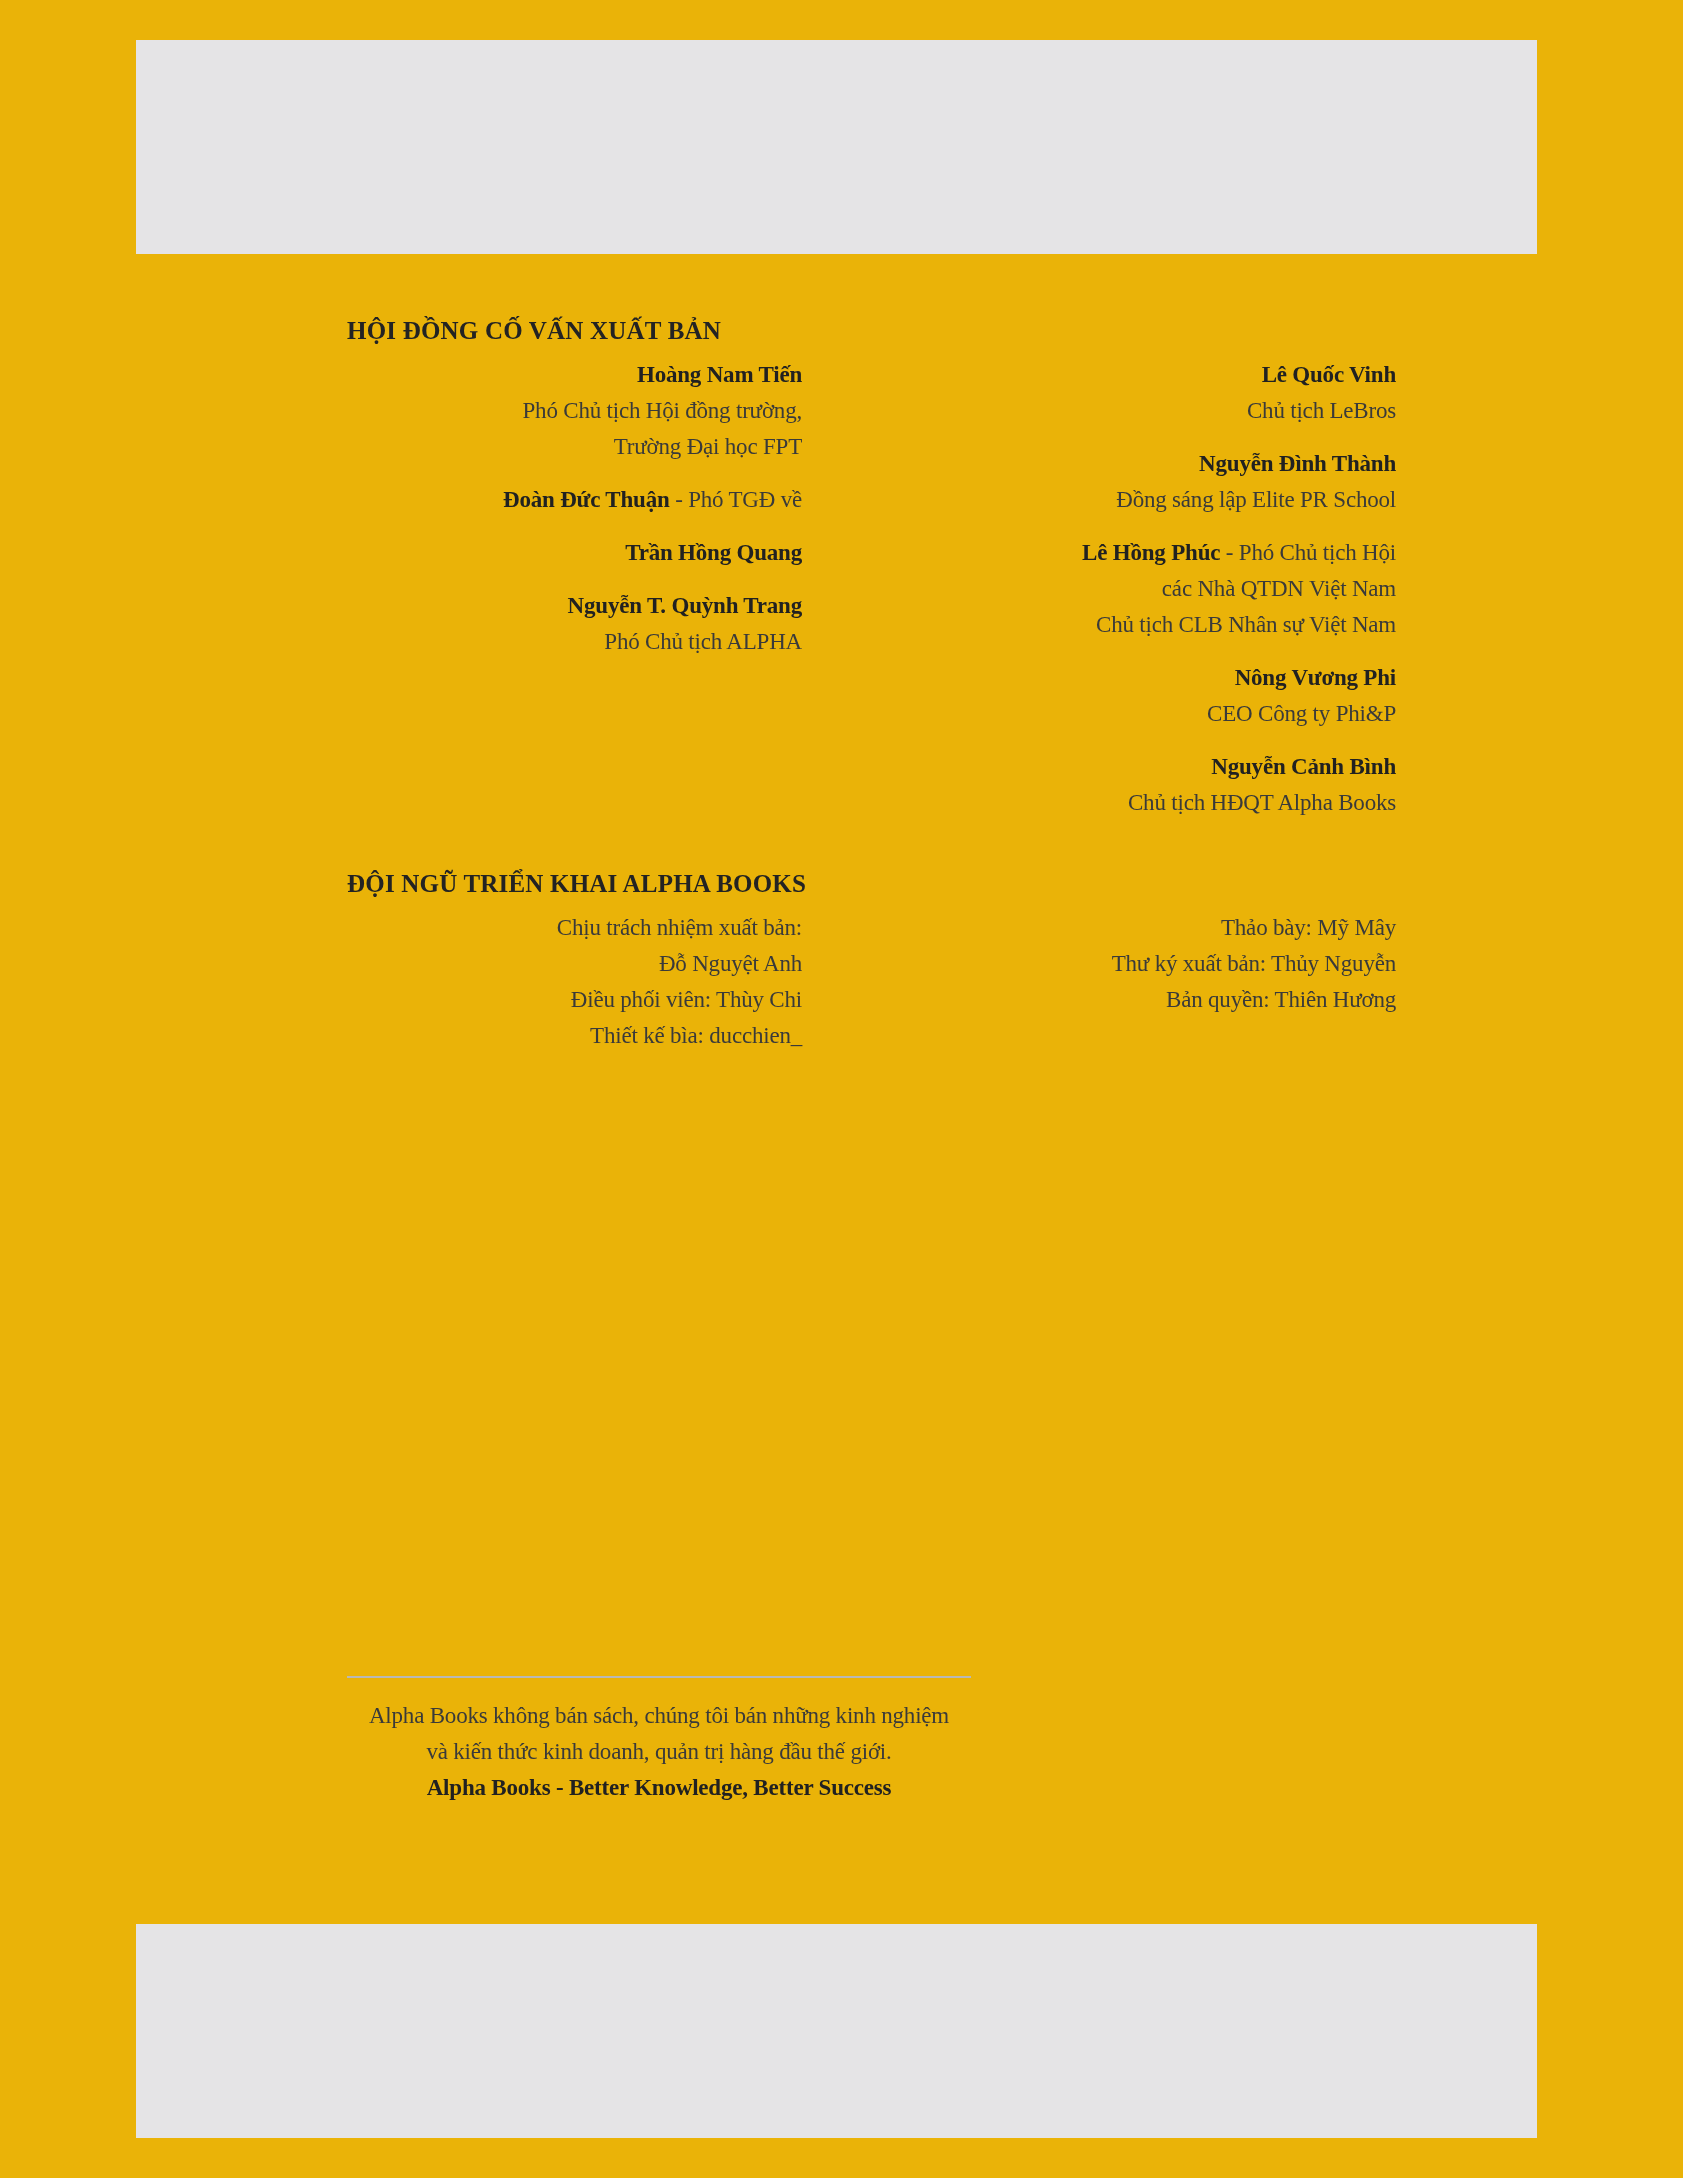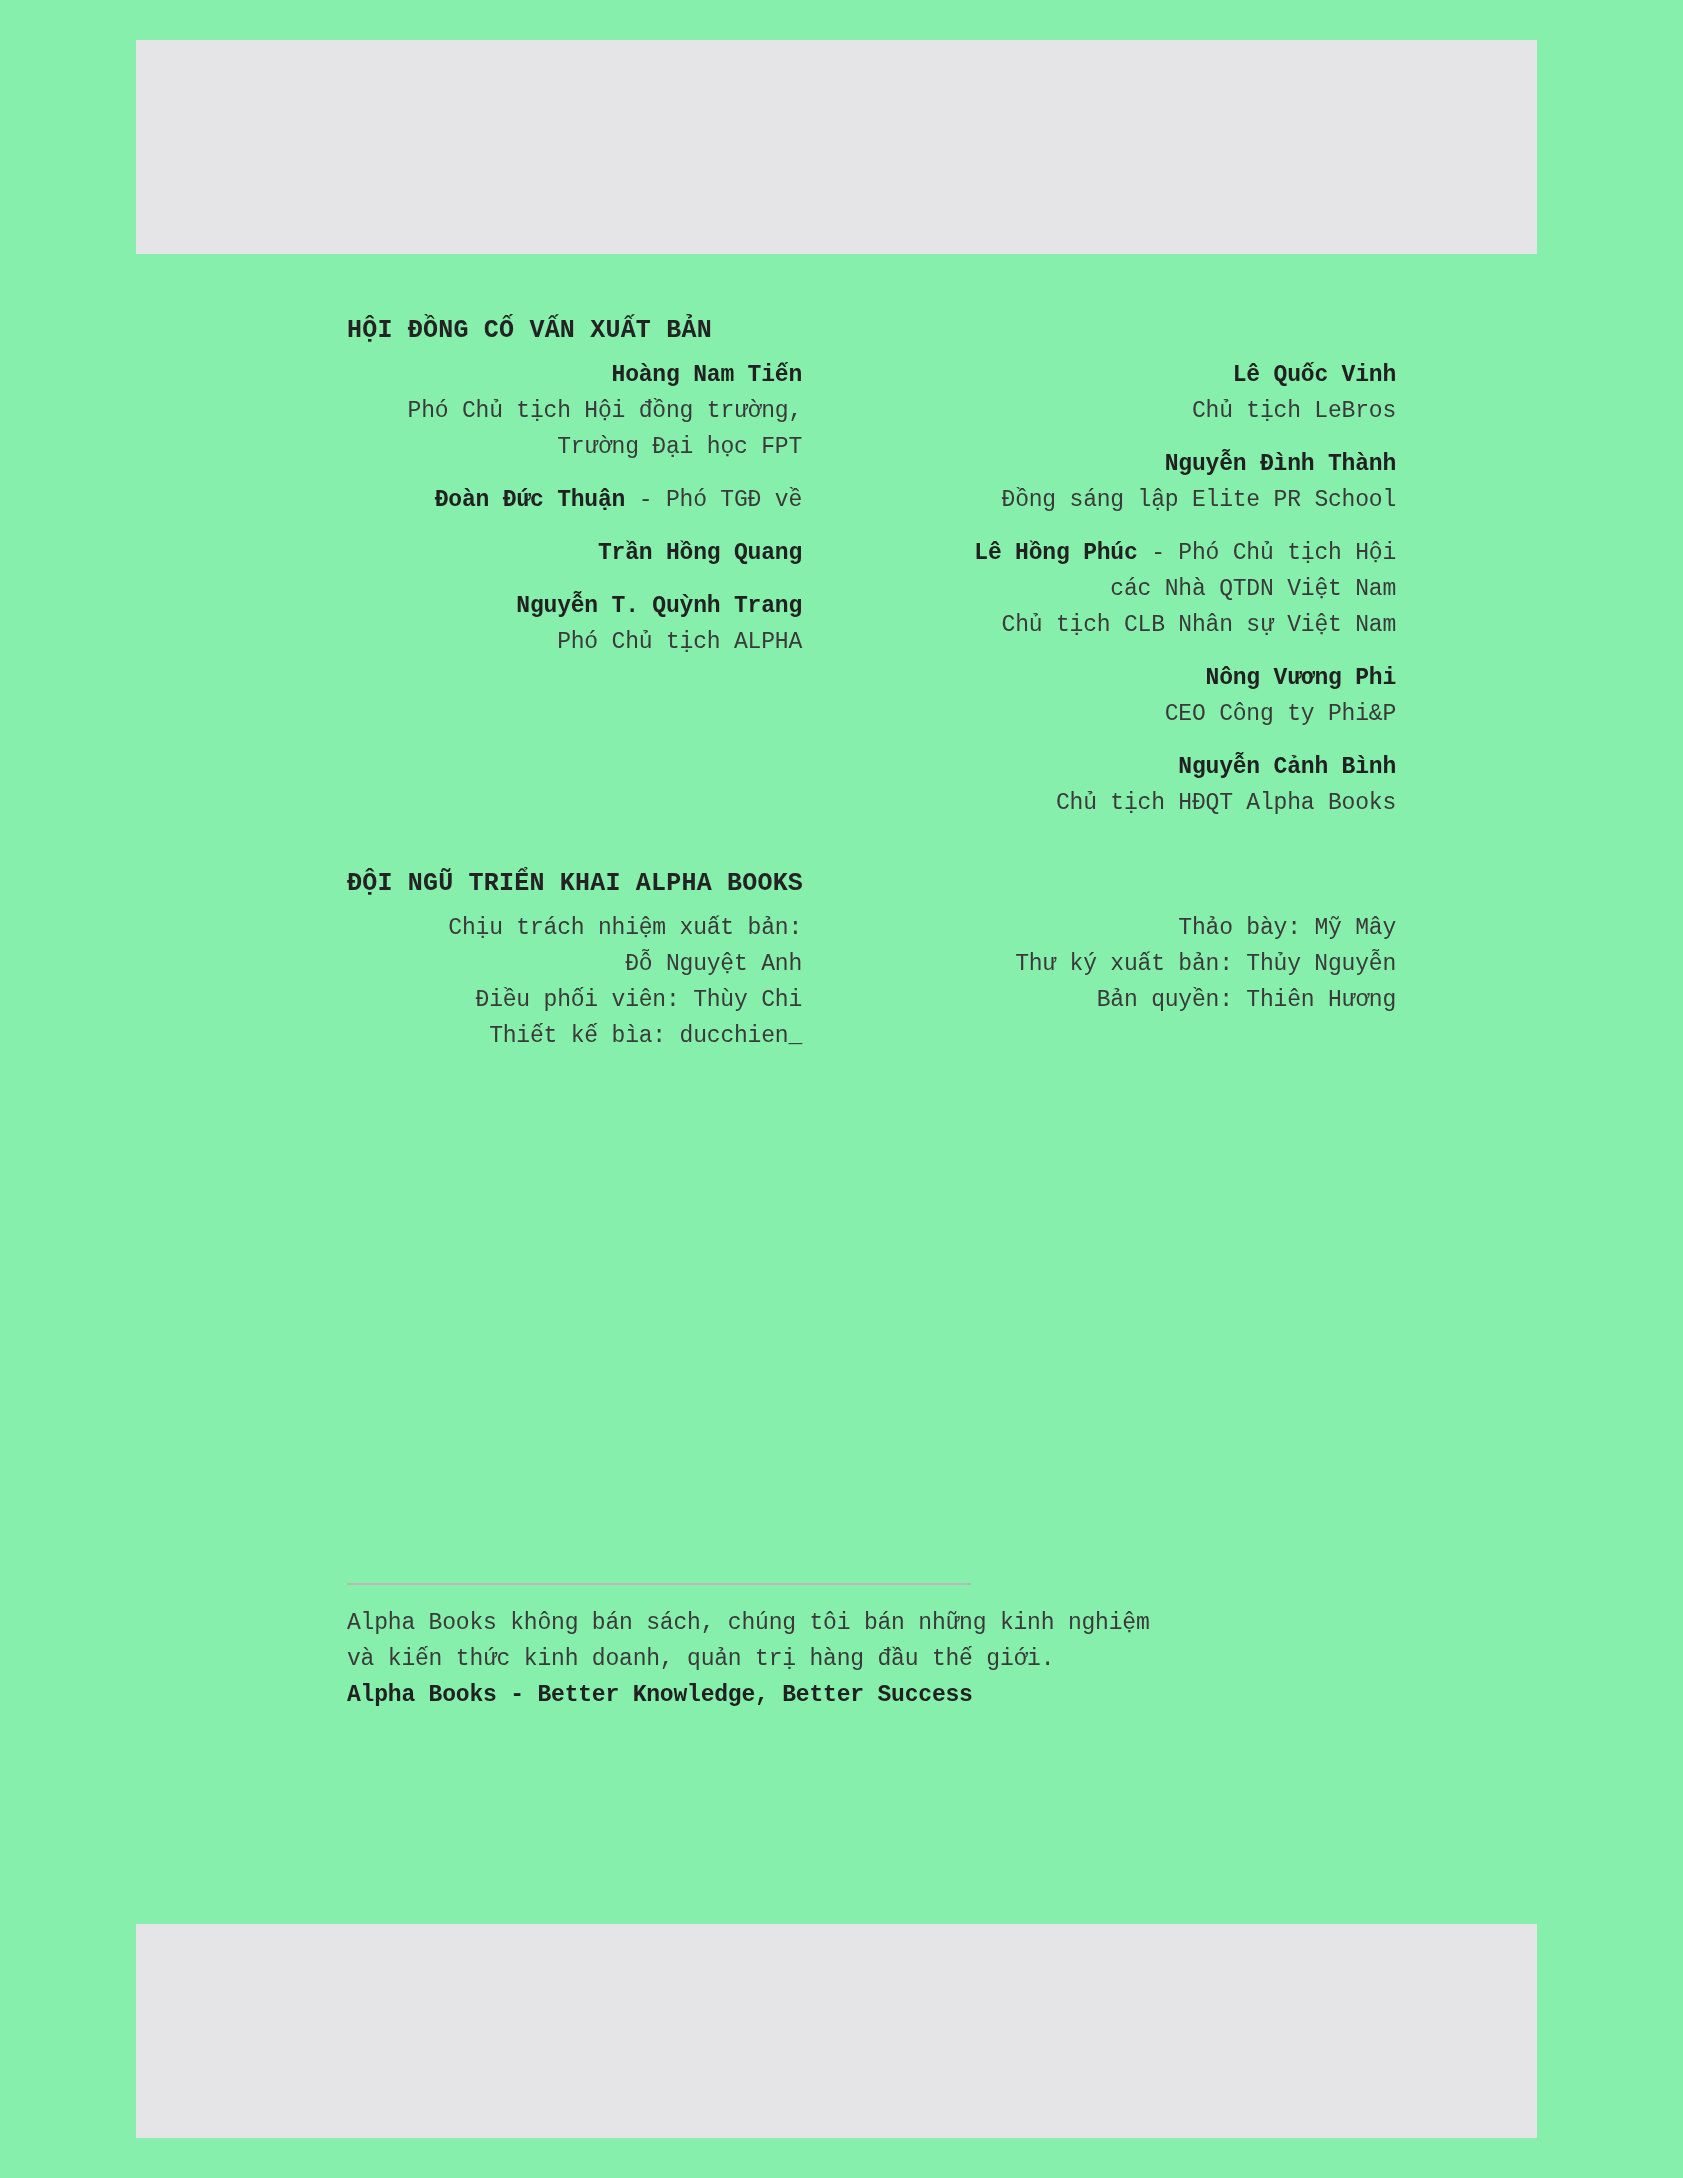--- a/index.html
+++ b/index.html
@@ -1,21 +1,21 @@
 <!DOCTYPE html>
 <html><head>
 <meta charset="utf-8">
 <style>
   html, body { margin: 0; padding: 0; background: #ffffff; }
   .page {
     position: relative;
     width: 1683px;
     height: 2178px;
-    background: #86efac;
-    font-family: Liberation Mono, monospace;
+    background: #eab308;
+    font-family: Liberation Serif, serif;
     color: #383838;
     overflow: hidden;
   }
   .banner {
     position: absolute;
     left: 136px;
     width: 1401px;
     height: 214px;
     background: #e5e4e6;
   }
@@ -46,22 +46,23 @@
     line-height: 36px;
     color: #3a3a3a;
     letter-spacing: -0.2px;
     white-space: nowrap;
   }
   .name { font-weight: bold; color: #212121; }
 
   .footer {
     position: absolute;
     left: 347px;
-    top: 1583px;
+    top: 1676px;
     width: 624px;
+    text-align: center;
   }
   .rule {
     border: none;
     border-top: 2px solid #b8b8b8;
     margin: 0 0 20px 0;
   }
   .tagline { font-weight: bold; color: #212121; }
 </style>
 </head>
 <body>

